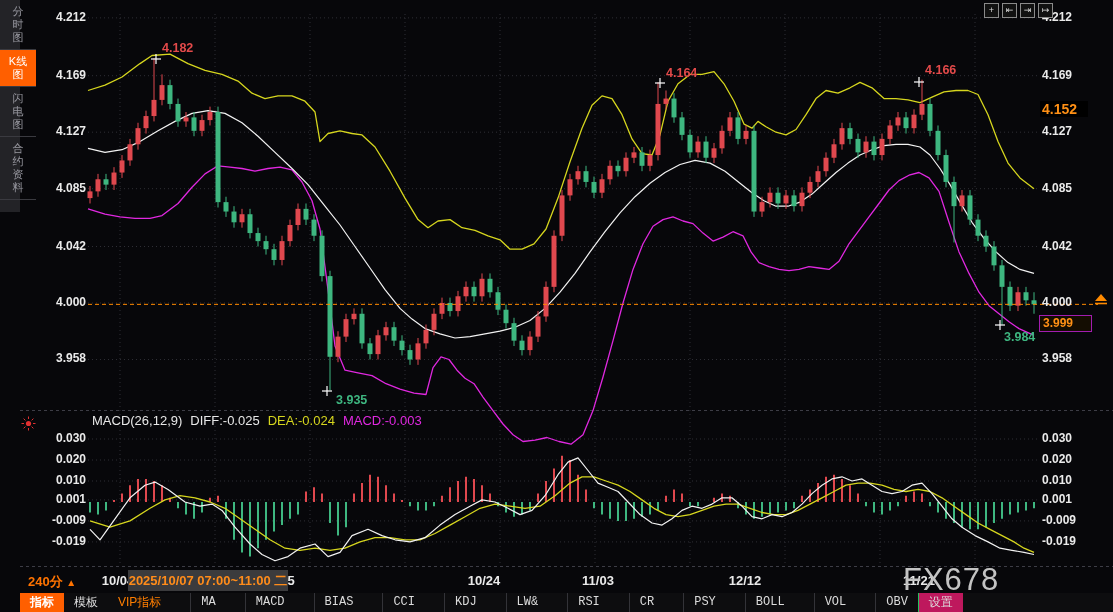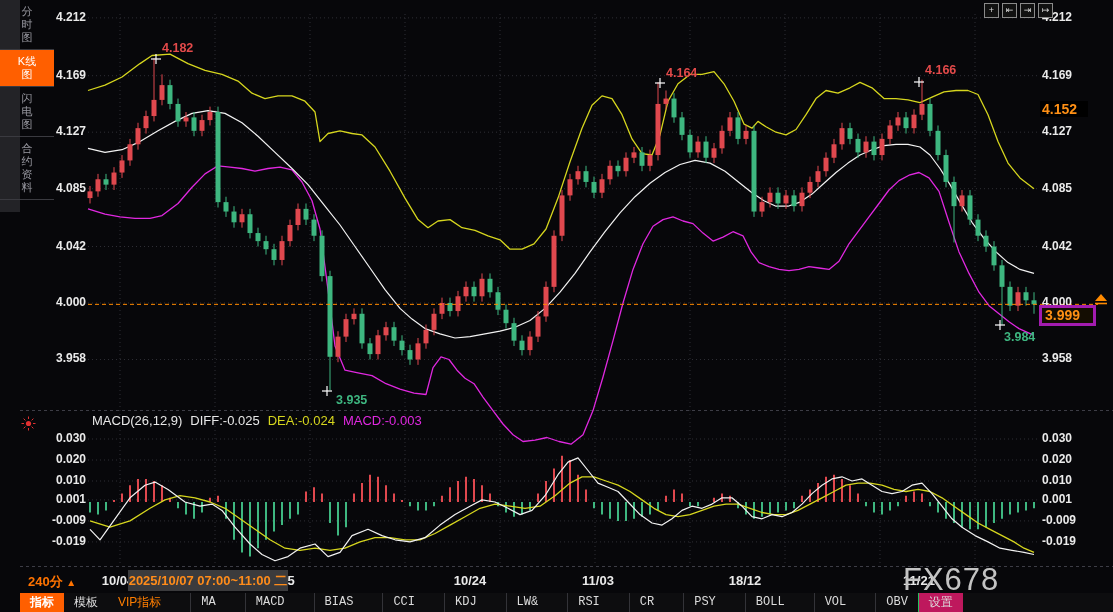--- a/index.html
+++ b/index.html
@@ -2,41 +2,41 @@
 <html><head>
 <meta charset="utf-8">
 <style>
   html,body{margin:0;padding:0;background:#000;}
   .app{position:relative;width:1113px;height:612px;background:#07070a;overflow:hidden;
        font-family:"Liberation Sans",sans-serif;-webkit-font-smoothing:antialiased;}
   svg.chart{position:absolute;left:0;top:0;}
   
   .sidebar{position:absolute;left:0;top:0;width:20px;height:212px;background:#232327;z-index:5;}
   .side-item{width:20px;text-align:center;color:#9a9aa2;font-size:11px;line-height:13px;
-             padding:5px 17px;border-bottom:1px solid #3a3a40;cursor:pointer;word-break:break-all;}
+             padding:5px 8px;border-bottom:1px solid #3a3a40;cursor:pointer;word-break:break-all;}
   .side-item.active{background:#ff5f00;color:#fff;}
   
   .topbar{position:absolute;left:88px;top:3px;font-size:13px;color:#e8e8e8;white-space:nowrap;z-index:6;}
   .topbar span{margin-right:7px;}
   .t-period{color:#ff3e00;font-weight:700;}
   .t-plus{color:#ff7300;font-size:14px;}
   .t-upper{color:#d6d61e;}
   .t-lower{color:#e028e0;}
   .chart-type-ic{display:inline-block;vertical-align:-2px;margin-right:5px;}
   .win-tools{position:absolute;left:984px;top:3px;display:flex;gap:3px;z-index:6;}
   .win-btn{width:13px;height:13px;border:1px solid #8a8a8a;color:#d8d8d8;font-size:9px;
            line-height:12px;text-align:center;cursor:pointer;background:#111;}
   
   .axis-label{position:absolute;font-size:12px;font-weight:600;color:#eaeaea;z-index:4;}
   .axis-label.lft{left:50px;width:36px;text-align:right;}
   .axis-label.rgt{left:1042px;text-align:left;}
   .marker-4152{position:absolute;left:1040px;top:101px;width:46px;height:16px;background:#000;
                color:#ff9015;font-size:14px;font-weight:600;line-height:16px;padding-left:2px;z-index:5;}
-  .marker-cur{position:absolute;left:1039px;top:305px;width:48px;height:15px;background:#140d02;
-              border:3px solid #a21caf;color:#ff9015;font-size:14px;font-weight:600;line-height:15px;
+  .marker-cur{position:absolute;left:1039px;top:315px;width:48px;height:15px;background:#140d02;
+              border:1px solid #a21caf;color:#ff9015;font-size:12px;font-weight:600;line-height:15px;
               padding-left:3px;z-index:5;}
   
   .macd-header{position:absolute;left:92px;top:413px;font-size:13px;color:#e8e8e8;z-index:4;white-space:nowrap;}
   .macd-header span{margin-right:8px;}
   .m-dea{color:#d6d61e;}
   .m-macd{color:#e028e0;text-align:right;}
   .burst{position:absolute;left:21px;top:416px;width:15px;height:15px;z-index:4;}
   
   .date-row{position:absolute;left:0;top:569px;width:1113px;height:24px;background:#07070a;z-index:4;}
   .period-label{position:absolute;left:28px;top:4px;color:#ff7300;font-size:13px;font-weight:700;}
@@ -541,23 +541,23 @@
   </div>
   <div class="macd-header">
     <span>MACD(26,12,9)</span><span>DIFF:-0.025</span><span class="m-dea">DEA:-0.024</span><span class="m-macd">MACD:-0.003</span>
   </div>
 
   <div class="date-row">
     <div class="period-label"><span>240分</span> <span class="arr">▲</span></div>
     <div id="date-labels">
         <div class="date-label" style="left: 118px;">10/04</div>
         <div class="date-label" style="left: 291px;">5</div>
-        <div class="date-label" style="left: 470px;">10/24</div>
+        <div class="date-label" style="left: 484px;">10/24</div>
         <div class="date-label" style="left: 598px;">11/03</div>
-        <div class="date-label" style="left: 745px;">18/12</div>
+        <div class="date-label" style="left: 745px;">12/12</div>
         <div class="date-label" style="left: 875px; margin-left: 44px;">11/21</div>
       </div>
     <div class="tooltip-box">2025/10/07 07:00~11:00 二</div>
   </div>
 
   <div class="toolbar" id="toolbar">
       <div class="tb-item active">指标</div>
       <div class="tb-item">模板</div>
       <div class="tb-item vip">VIP指标</div>
       <div class="tb-item plain">MA</div>

